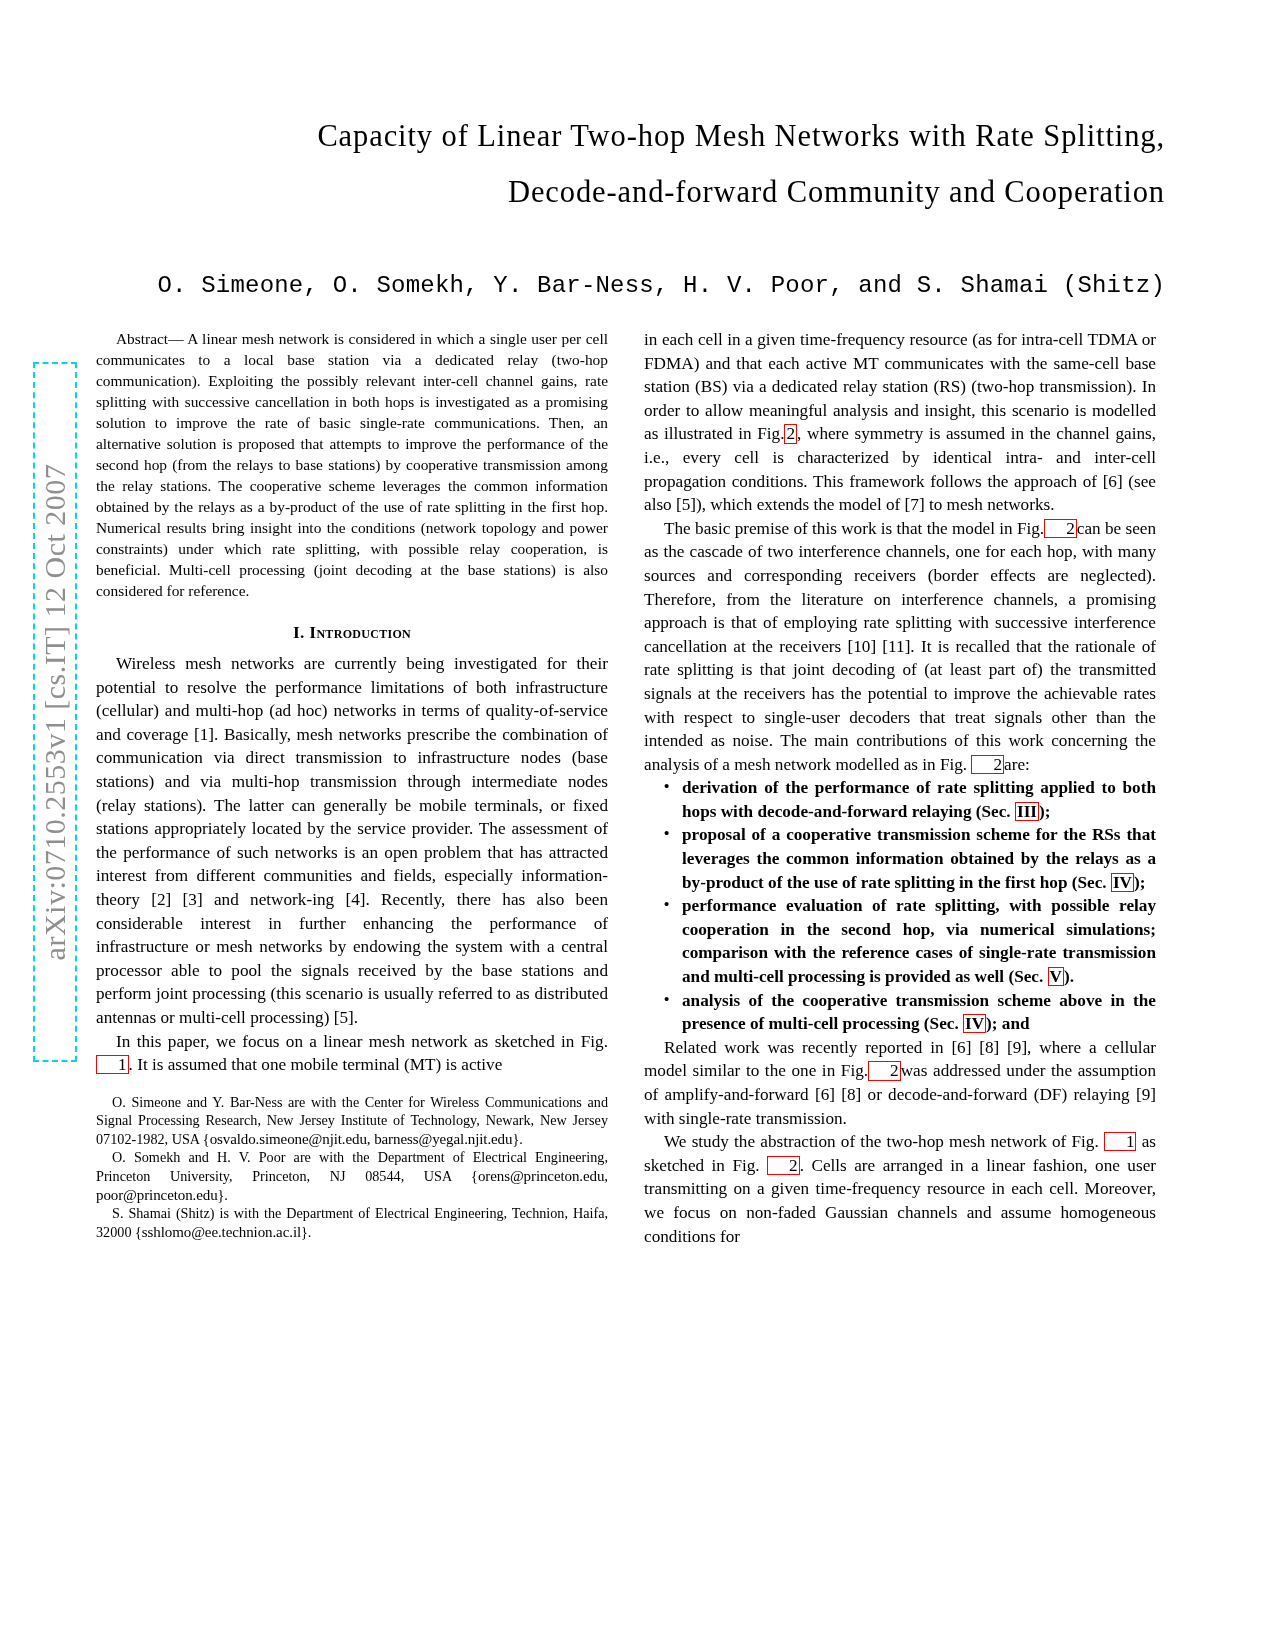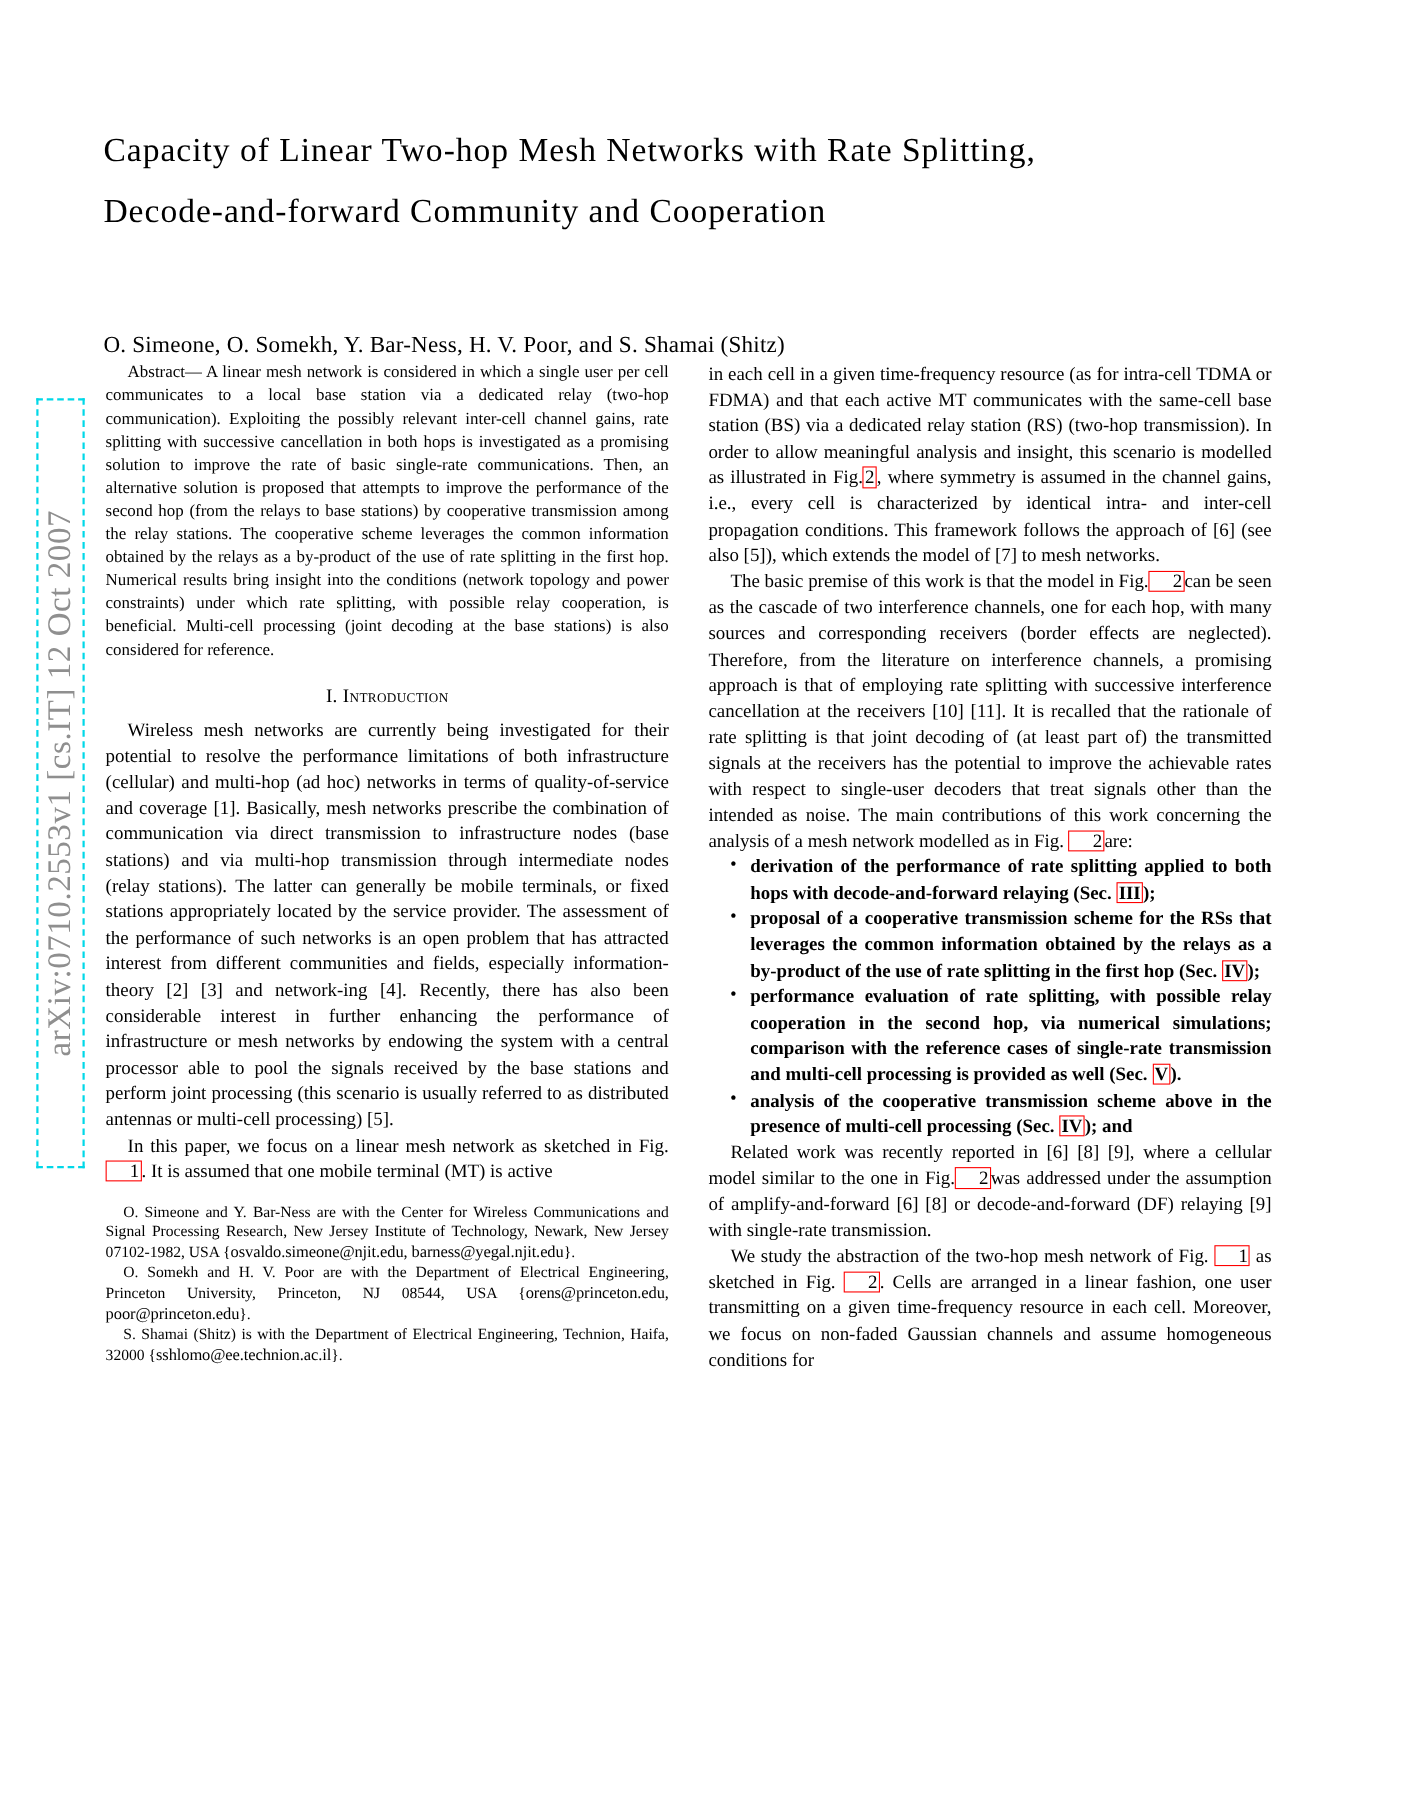--- a/index.html
+++ b/index.html
@@ -41,37 +41,38 @@
   
   #page {
     position: absolute;
     left: 0; top: 0;
     width: 1275px;
     height: 1650px;
   }
 
   #title-block {
     position: absolute;
-    left: 94px;
+    left: 110px;
     top: 108px;
     width: 1055px;
-    text-align: left;
+    text-align: right;
   }
   .paper-title {
     font-size: 30.5px;
     line-height: 56px;
     letter-spacing: 0.9px;
     font-weight: normal;
     margin: 0;
   }
   .paper-title .ln { display: block; }
   .authors {
-    margin-top: 81px;
-    font-size: 21px;
+    margin-top: 52px;
+    font-size: 24px;
     letter-spacing: 0.2px;
+    font-family: Liberation Mono, monospace;
   }
 
   
   #columns {
     position: absolute;
     left: 96px;
     top: 328px;
     width: 1060px;
     height: 1190px;
   }
@@ -97,21 +98,21 @@
   .abstract {
     font-size: 15.4px;
     line-height: 21.0px;
     text-indent: 20px;
     text-align: justify;
   }
   .abstract b { font-weight: normal; }
 
   h2.section {
     text-align: center;
-    font-weight: normal;
+    font-weight: bold;
     font-size: 17.4px;
     margin: 21px 0 9px 0;
     letter-spacing: 0.3px;
   }
   h2.section .sc {
     font-variant: small-caps;
     font-size: 17.4px;
   }
   h2.section .num { font-size: 17.4px; }
 

